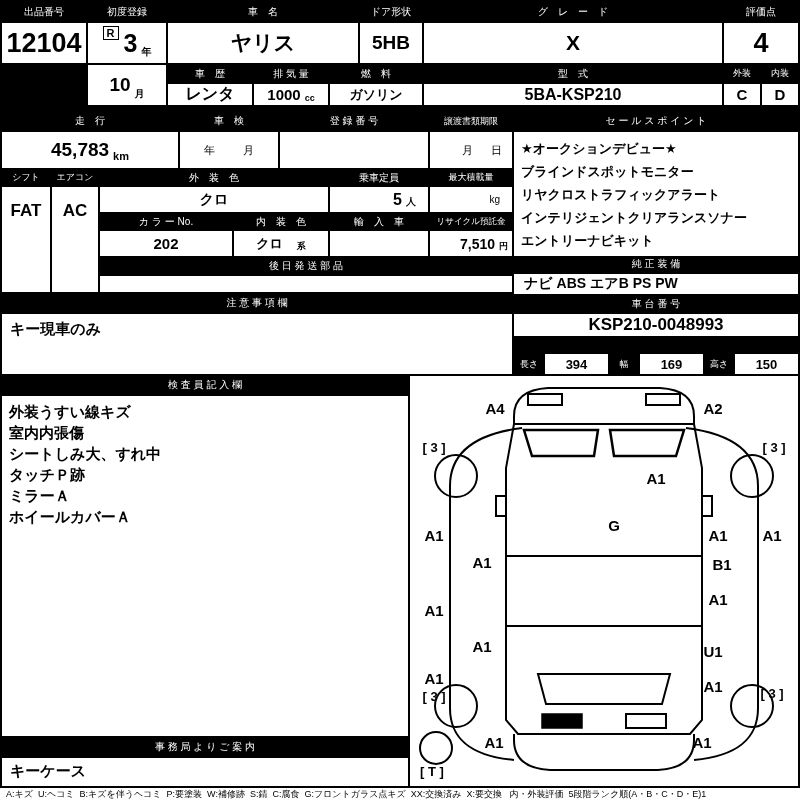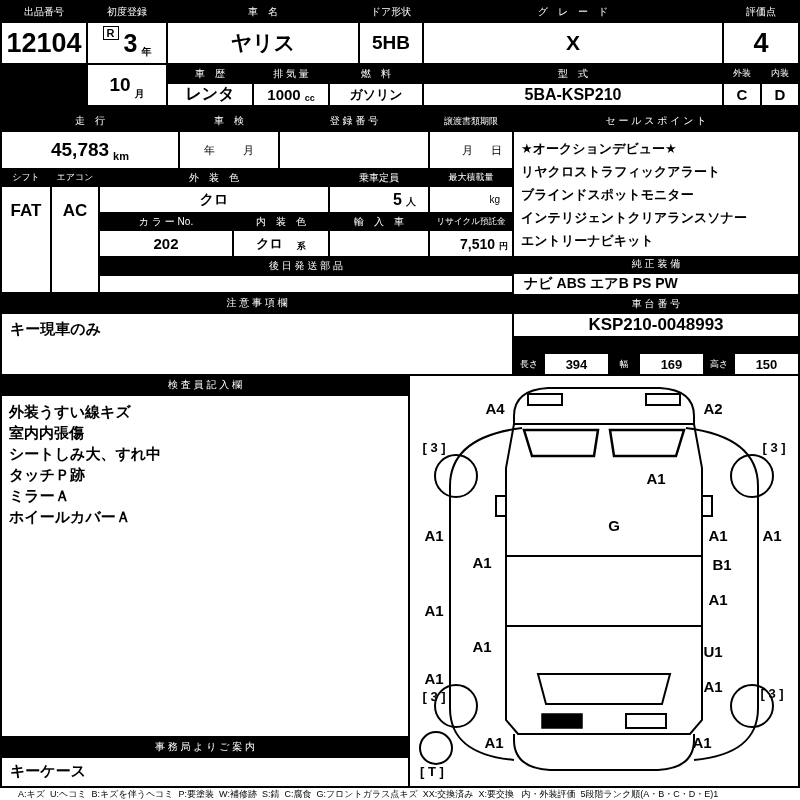--- a/index.html
+++ b/index.html
@@ -18,21 +18,21 @@
   .lines { display:block; padding:5px 7px; }
   .sales-line { font-size:13px; font-weight:bold; line-height:23px; white-space:pre; }
   .insp-line { font-size:15px; font-weight:bold; line-height:21px; white-space:pre; }
   .specrow { position:absolute; display:flex; background:#000; gap:1px; }
   .sl { background:#000; color:#fff; font-size:9px; width:30px; flex:0 0 30px;
         display:flex; align-items:center; justify-content:center; }
   .sv { background:#fff; color:#000; font-weight:bold; font-size:13px; flex:1;
         display:flex; align-items:center; justify-content:center; }
   .legend { position:absolute; left:0; top:788px; width:800px; height:12px; background:#fff;
         color:#000; font-size:9px; display:flex; justify-content:flex-start;
-        align-items:center; padding:0 18px; white-space:pre; }
+        align-items:center; padding:0 6px; white-space:pre; }
   svg { display:block; }
   .car { stroke:#000; fill:none; stroke-width:2; }
   .car-thick { stroke:#000; fill:none; stroke-width:2.5; }
   .car-fill { stroke:#000; fill:#000; stroke-width:1.5; }
   .marker { font:bold 15px "Liberation Sans","DejaVu Sans",sans-serif; fill:#000; }
   .marker.small { font-size:13px; }
 </style>
 </head>
 <body>
 
@@ -99,21 +99,21 @@
   <div class="h" style="left:280px;top:112px;width:148px;height:18px">登 録 番 号</div>
   <div class="v" style="left:280px;top:132px;width:148px;height:36px"></div>
 
   <div class="h" style="left:430px;top:112px;width:82px;height:18px;font-size:9px">譲渡書類期限</div>
   <div class="v norm" style="left:430px;top:132px;width:82px;height:36px;font-size:11px;gap:18px;justify-content:flex-end;padding-right:10px">
     <span>月</span>
     <span>日</span>
   </div>
 
   <div class="h" style="left:514px;top:112px;width:284px;height:18px">セ ー ル ス ポ イ ン ト</div>
-  <div class="v tl lines" style="left:514px;top:132px;width:284px;height:124px" id="sales-points"><div class="sales-line">★オークションデビュー★</div><div class="sales-line">リヤクロストラフィックアラート</div><div class="sales-line">ブラインドスポットモニター</div><div class="sales-line">インテリジェントクリアランスソナー</div><div class="sales-line">エントリーナビキット</div></div>
+  <div class="v tl lines" style="left:514px;top:132px;width:284px;height:124px" id="sales-points"><div class="sales-line">★オークションデビュー★</div><div class="sales-line">ブラインドスポットモニター</div><div class="sales-line">リヤクロストラフィックアラート</div><div class="sales-line">インテリジェントクリアランスソナー</div><div class="sales-line">エントリーナビキット</div></div>
 
   <div class="h" style="left:2px;top:170px;width:48px;height:15px;font-size:9px">シフト</div>
   <div class="v" style="left:2px;top:187px;width:48px;height:105px;font-size:17px;align-items:flex-start;padding-top:14px">FAT</div>
 
   <div class="h" style="left:52px;top:170px;width:46px;height:15px;font-size:9px">エアコン</div>
   <div class="v" style="left:52px;top:187px;width:46px;height:105px;font-size:17px;align-items:flex-start;padding-top:14px">AC</div>
 
   <div class="h" style="left:100px;top:170px;width:228px;height:15px">外　装　色</div>
   <div class="v" style="left:100px;top:187px;width:228px;height:25px;font-size:14px">クロ</div>
 

